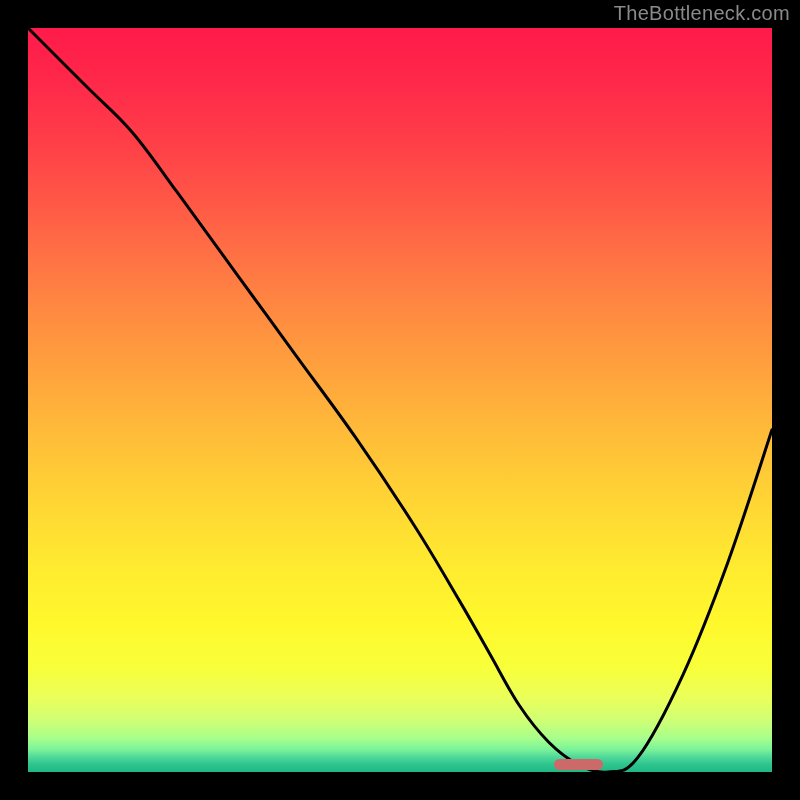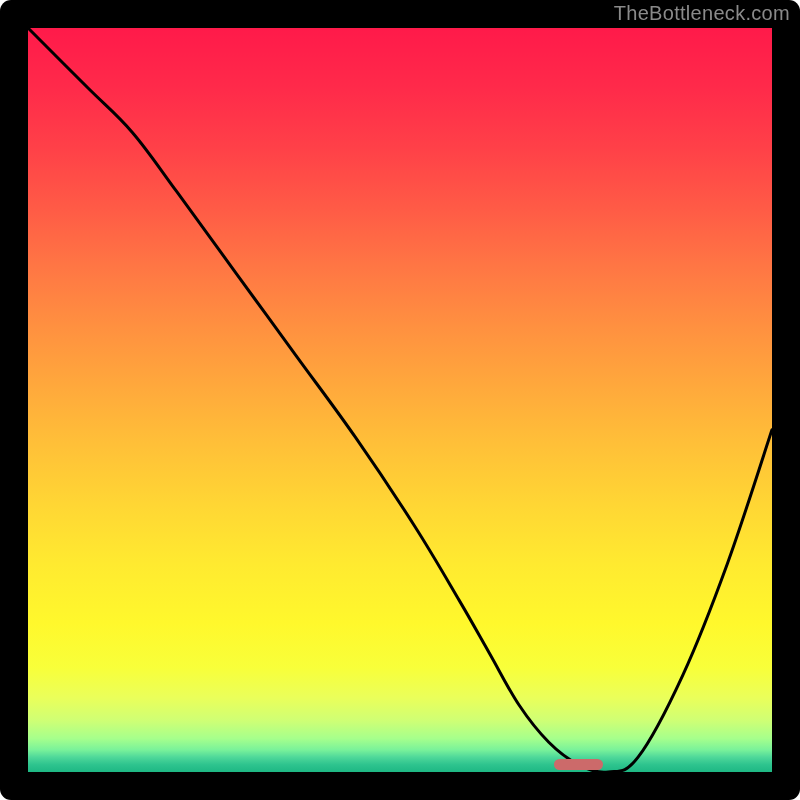--- a/index.html
+++ b/index.html
@@ -8,21 +8,20 @@
     width: 800px;
     height: 800px;
     background: #ffffff;
     font-family: Arial, sans-serif;
   }
   .container {
     position: relative;
     width: 800px;
     height: 800px;
     background: #000000;
-    border-radius: 11px;
   }
   .watermark {
     position: absolute;
     top: 2px;
     right: 10px;
     color: #8a8a8a;
     font-size: 20px;
     font-weight: 500;
     letter-spacing: 0.3px;
     z-index: 5;

